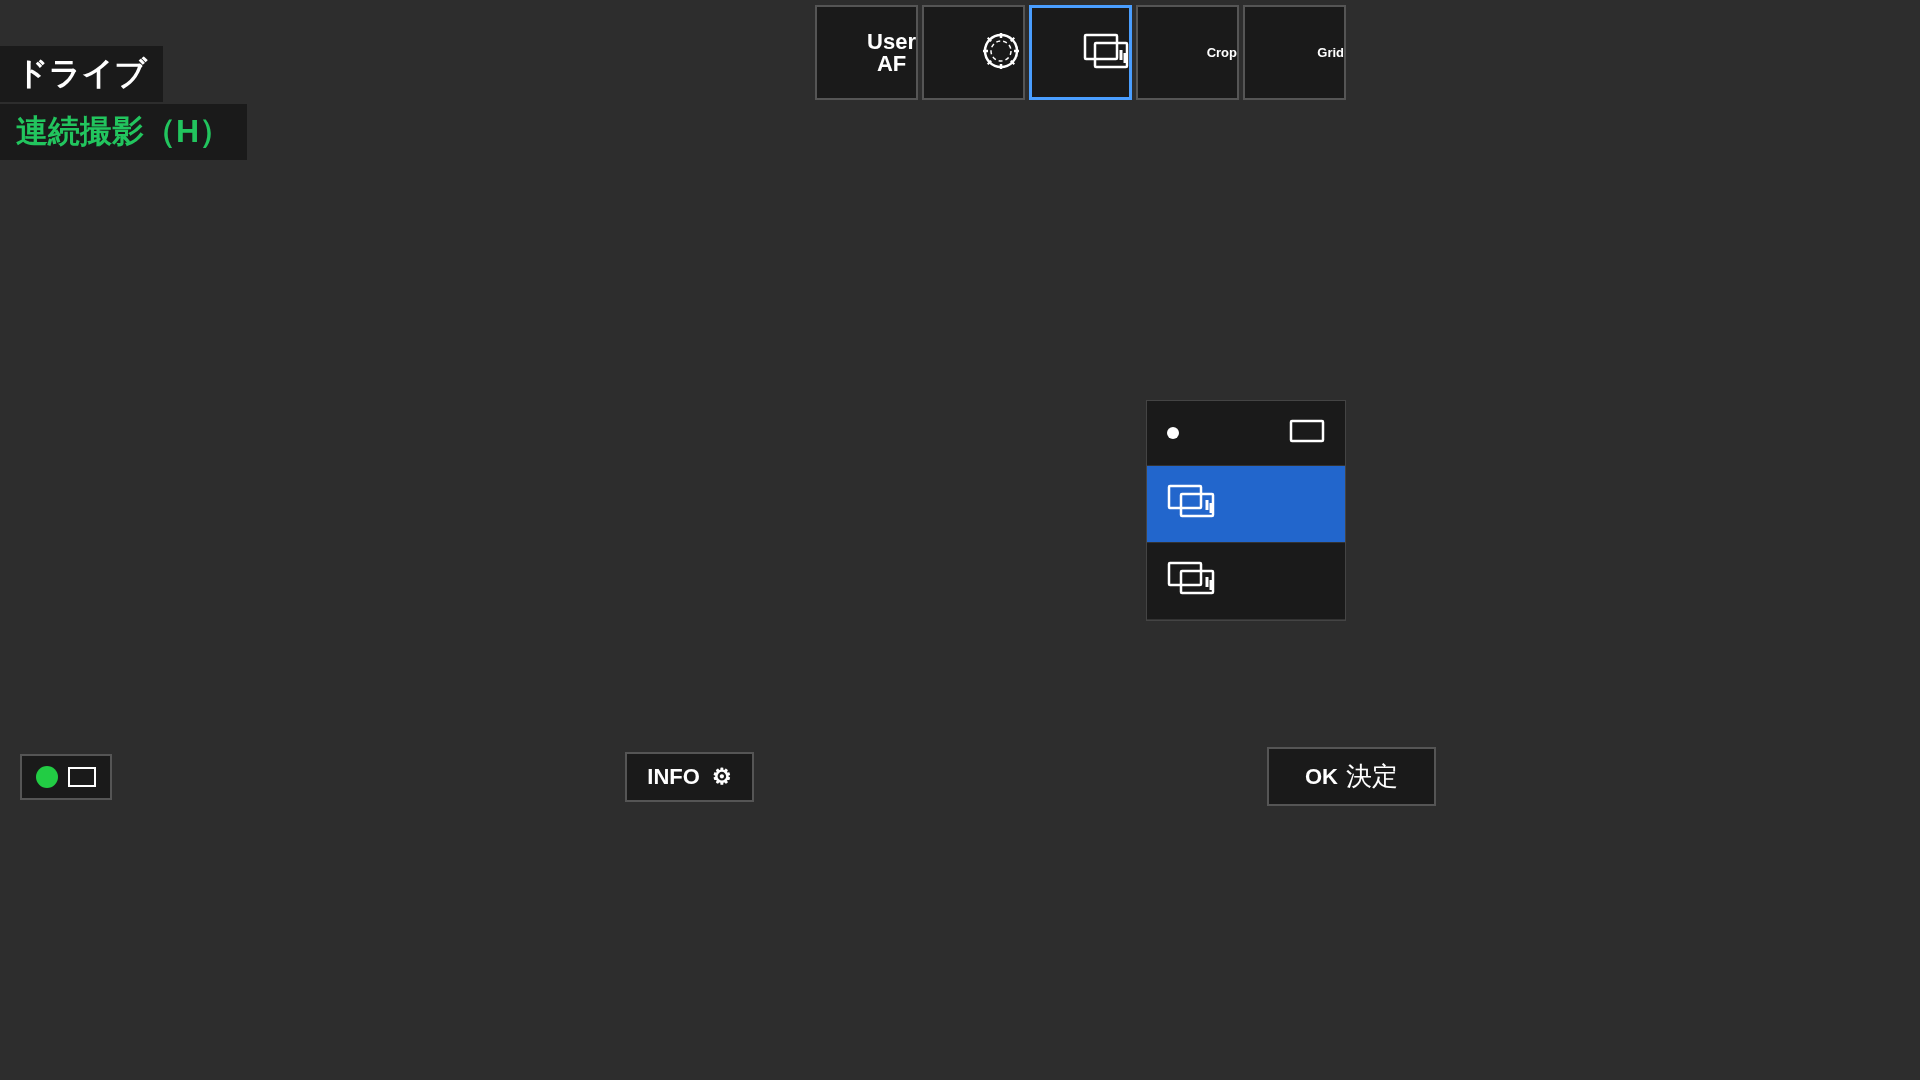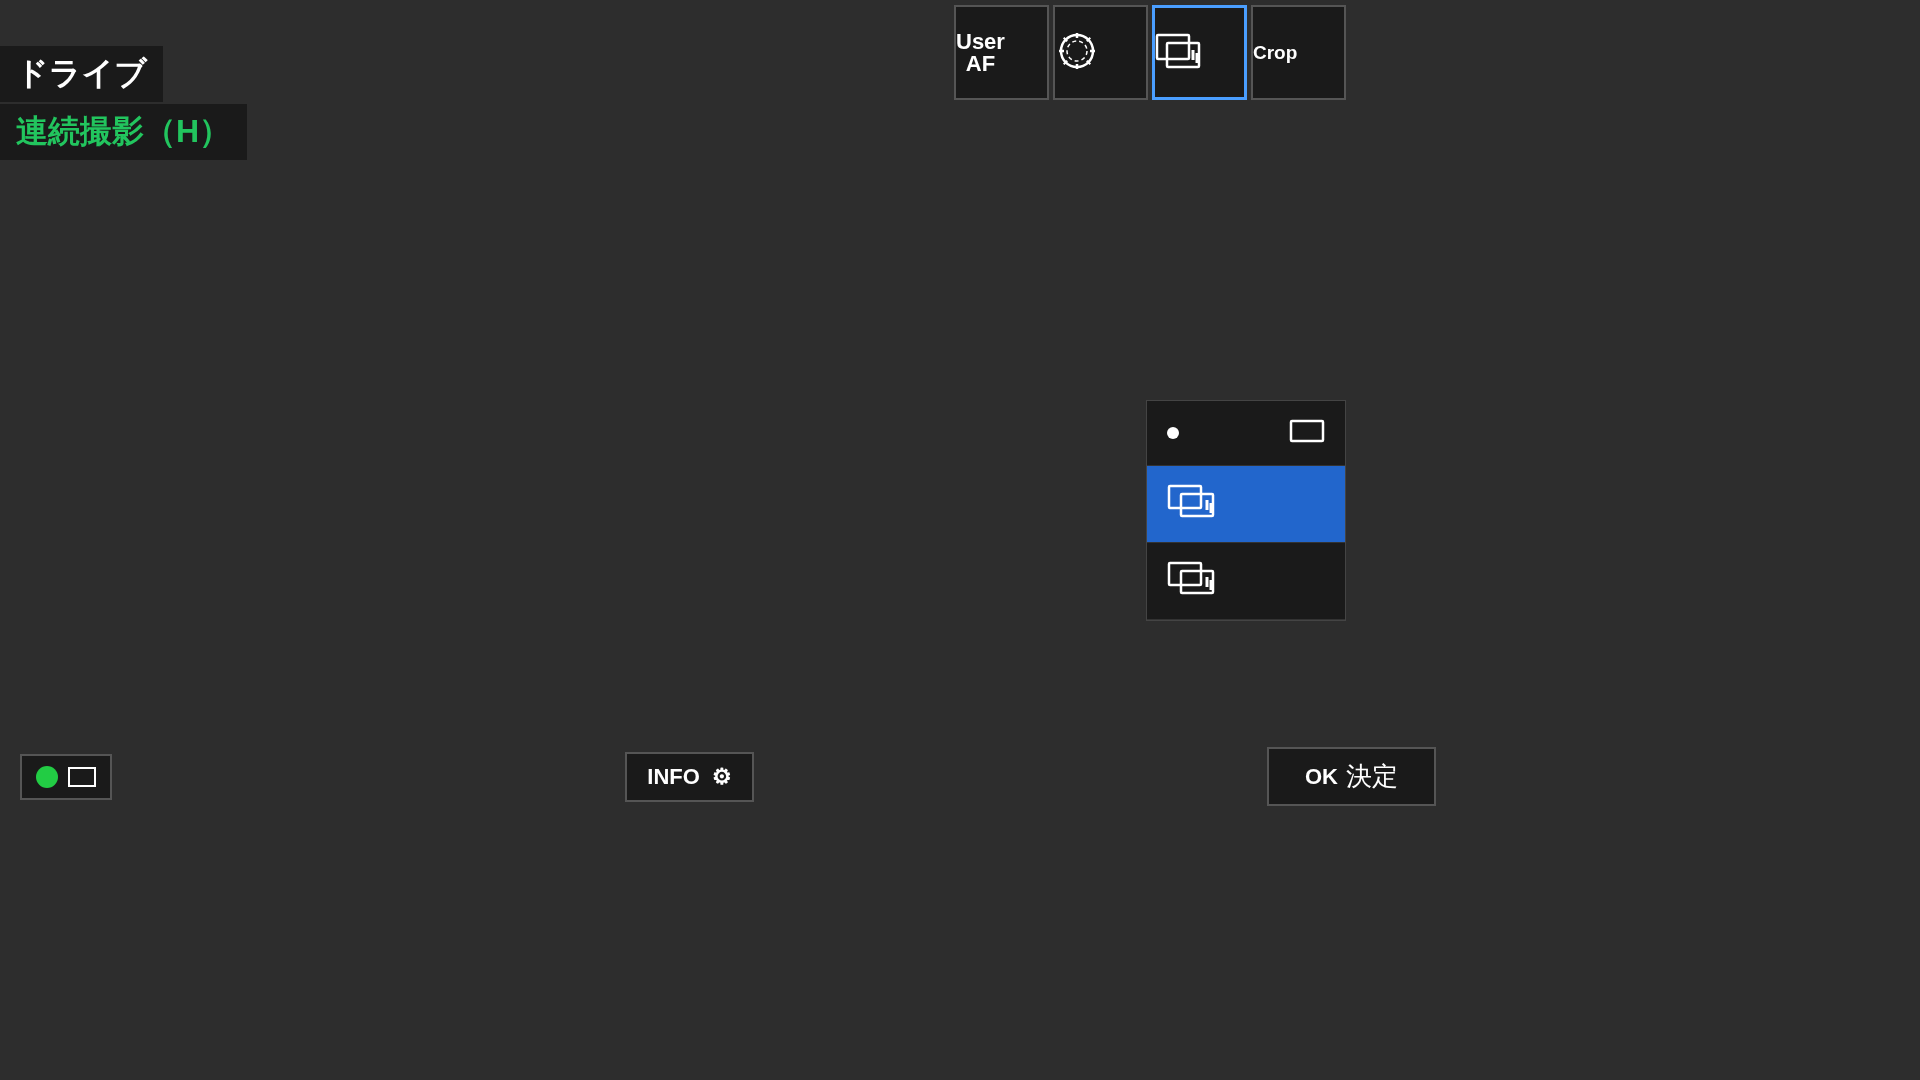--- a/index.html
+++ b/index.html
@@ -48,47 +48,47 @@
     .top-toolbar {
       position: absolute;
       top: 5px;
       right: 110px;
       display: flex;
       gap: 4px;
       align-items: center;
     }
 
     .toolbar-btn {
-      width: 95px;
+      width: 103px;
       height: 95px;
       background-color: #1a1a1a;
       border: 2px solid #555;
       color: white;
       display: flex;
       flex-direction: column;
-      align-items: flex-start;
+      align-items: flex-end;
       justify-content: center;
       cursor: pointer;
       font-size: 13px;
       font-weight: bold;
       gap: 4px;
     }
 
     .toolbar-btn.active {
       border: 3px solid #4a9eff;
       background-color: #1a1a1a;
     }
 
     .toolbar-btn .btn-icon {
       font-size: 22px;
       line-height: 1;
     }
 
     .toolbar-btn .btn-label {
-      font-size: 19px;
+      font-size: 13px;
       font-weight: bold;
     }
 
     
     .user-af-icon {
       font-size: 14px;
       line-height: 1.1;
       text-align: center;
     }
 
@@ -262,20 +262,23 @@
         <line x1="38" y1="17" x2="38" y2="27" stroke="white" stroke-width="3"></line>
         <line x1="42" y1="20" x2="42" y2="30" stroke="white" stroke-width="3"></line>
       </svg>
     </div>
   </div>
 
   <div class="toolbar-btn">
     <div class="btn-label">Crop</div>
   </div>
 
+  <div class="toolbar-btn">
+    <div class="btn-label">Grid</div>
+  </div>
 
 </div>
 
 <div class="right-panel">
 
   <div class="right-panel-item">
     <div class="panel-dot"></div>
     <div>
       <svg width="36" height="28" viewBox="0 0 36 28" fill="none" stroke="white" stroke-width="2.5">
         <rect x="2" y="4" width="32" height="20" rx="1" fill="none" stroke="white" stroke-width="2.5"></rect>

